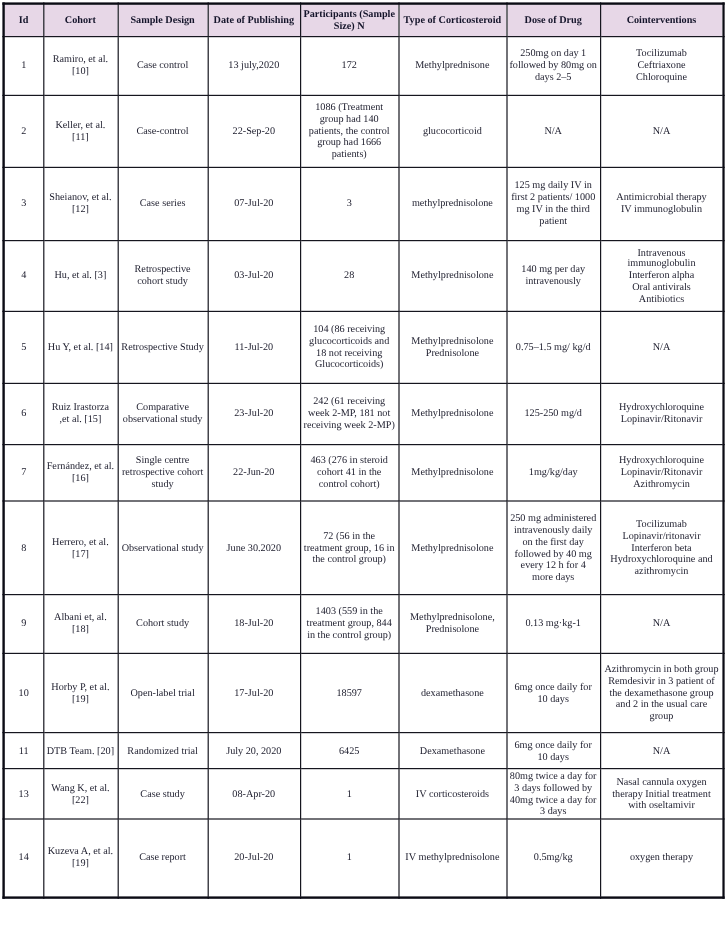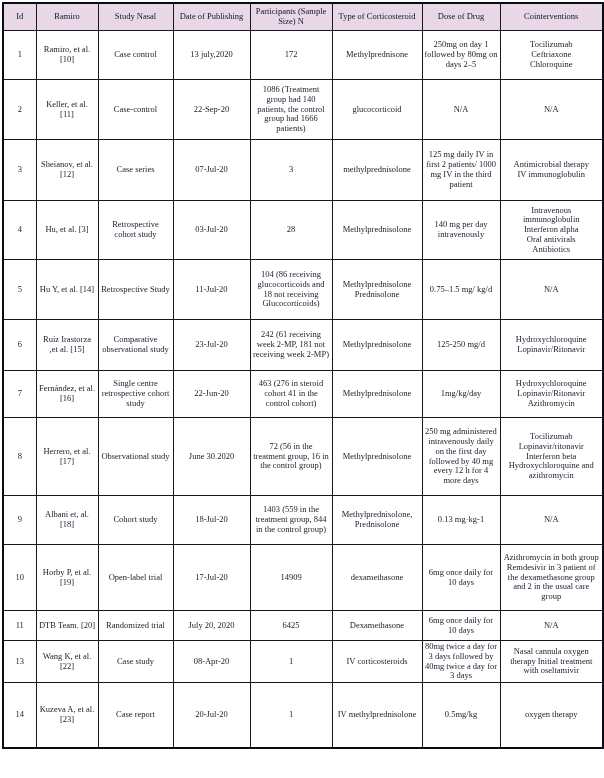--- a/index.html
+++ b/index.html
@@ -27,21 +27,21 @@
     color: #1c1c2c;
     font-size: 8.5px;
     line-height: 1.15;
     padding: 1px 2px;
     overflow: hidden;
     white-space: pre-line;
     word-wrap: break-word;
   }
   thead th {
     background: #e7d7e7;
-    font-weight: normal;
+    font-weight: bold;
     font-size: 8.5px;
     color: #14142a;
     height: 24px;
   }
   
   col.c0 { width: 33px; }
   col.c1 { width: 62px; }
   col.c2 { width: 75px; }
   col.c3 { width: 77px; }
   col.c4 { width: 82px; }
@@ -74,22 +74,22 @@
       <col class="c2">
       <col class="c3">
     <col class="c4">
       <col class="c5">
       <col class="c6">
       <col class="c7">
   </colgroup>
   <thead>
     <tr>
         <th>Id</th>
-        <th>Ramiro</th>
-        <th>Study Nasal</th>
+        <th>Cohort</th>
+        <th>Sample Design</th>
         <th>Date of Publishing</th>
         <th>Participants (Sample Size) N</th>
         <th>Type of Corticosteroid</th>
         <th>Dose of Drug</th>
         <th>Cointerventions</th>
       </tr>
   </thead>
   <tbody>
       <tr>
         <td>1</td>
@@ -193,21 +193,21 @@
         <td>Methylprednisolone,
 Prednisolone</td>
         <td>0.13 mg·kg-1</td>
         <td>N/A</td>
       </tr>
       <tr>
         <td>10</td>
         <td>Horby P, et al. [19]</td>
         <td>Open-label trial</td>
         <td>17-Jul-20</td>
-        <td>14909</td>
+        <td>18597</td>
         <td>dexamethasone</td>
         <td>6mg once daily for 10 days</td>
         <td>Azithromycin in both group
 Remdesivir in 3 patient of the dexamethasone group and 2 in the usual care group</td>
       </tr>
       <tr>
         <td>11</td>
         <td>DTB Team. [20]</td>
         <td>Randomized trial</td>
         <td>July 20, 2020</td>
@@ -221,21 +221,21 @@
         <td>Wang K, et al. [22]</td>
         <td>Case study</td>
         <td>08-Apr-20</td>
         <td>1</td>
         <td>IV corticosteroids</td>
         <td>80mg twice a day for 3 days followed by 40mg twice a day for 3 days</td>
         <td>Nasal cannula oxygen therapy Initial treatment with oseltamivir</td>
       </tr>
       <tr>
         <td>14</td>
-        <td>Kuzeva A, et al. [23]</td>
+        <td>Kuzeva A, et al. [19]</td>
         <td>Case report</td>
         <td>20-Jul-20</td>
         <td>1</td>
         <td>IV methylprednisolone</td>
         <td>0.5mg/kg</td>
         <td>oxygen therapy</td>
       </tr>
     </tbody>
 </table>
 

